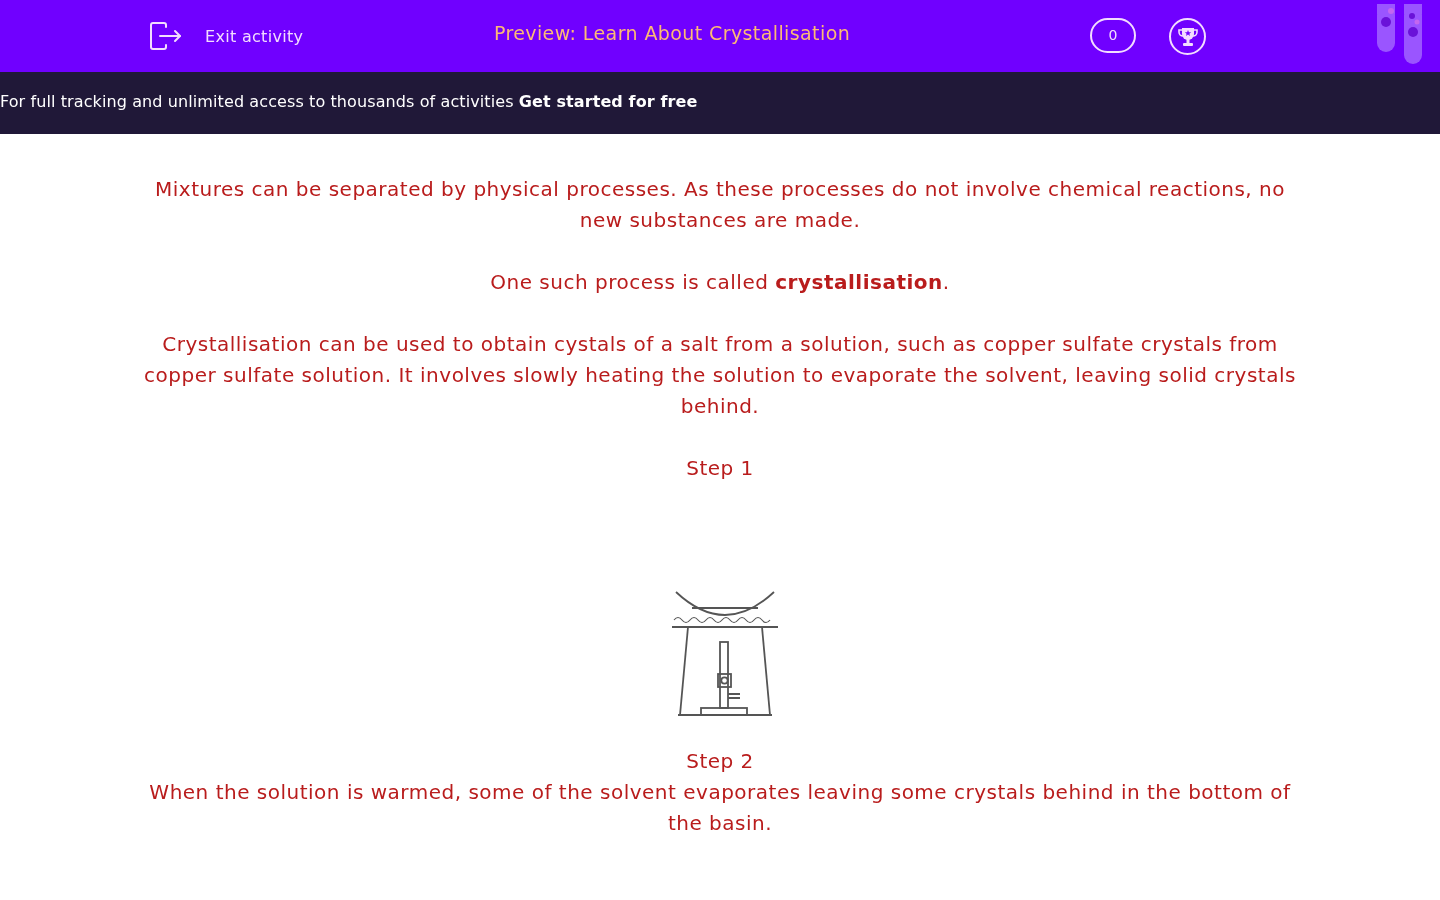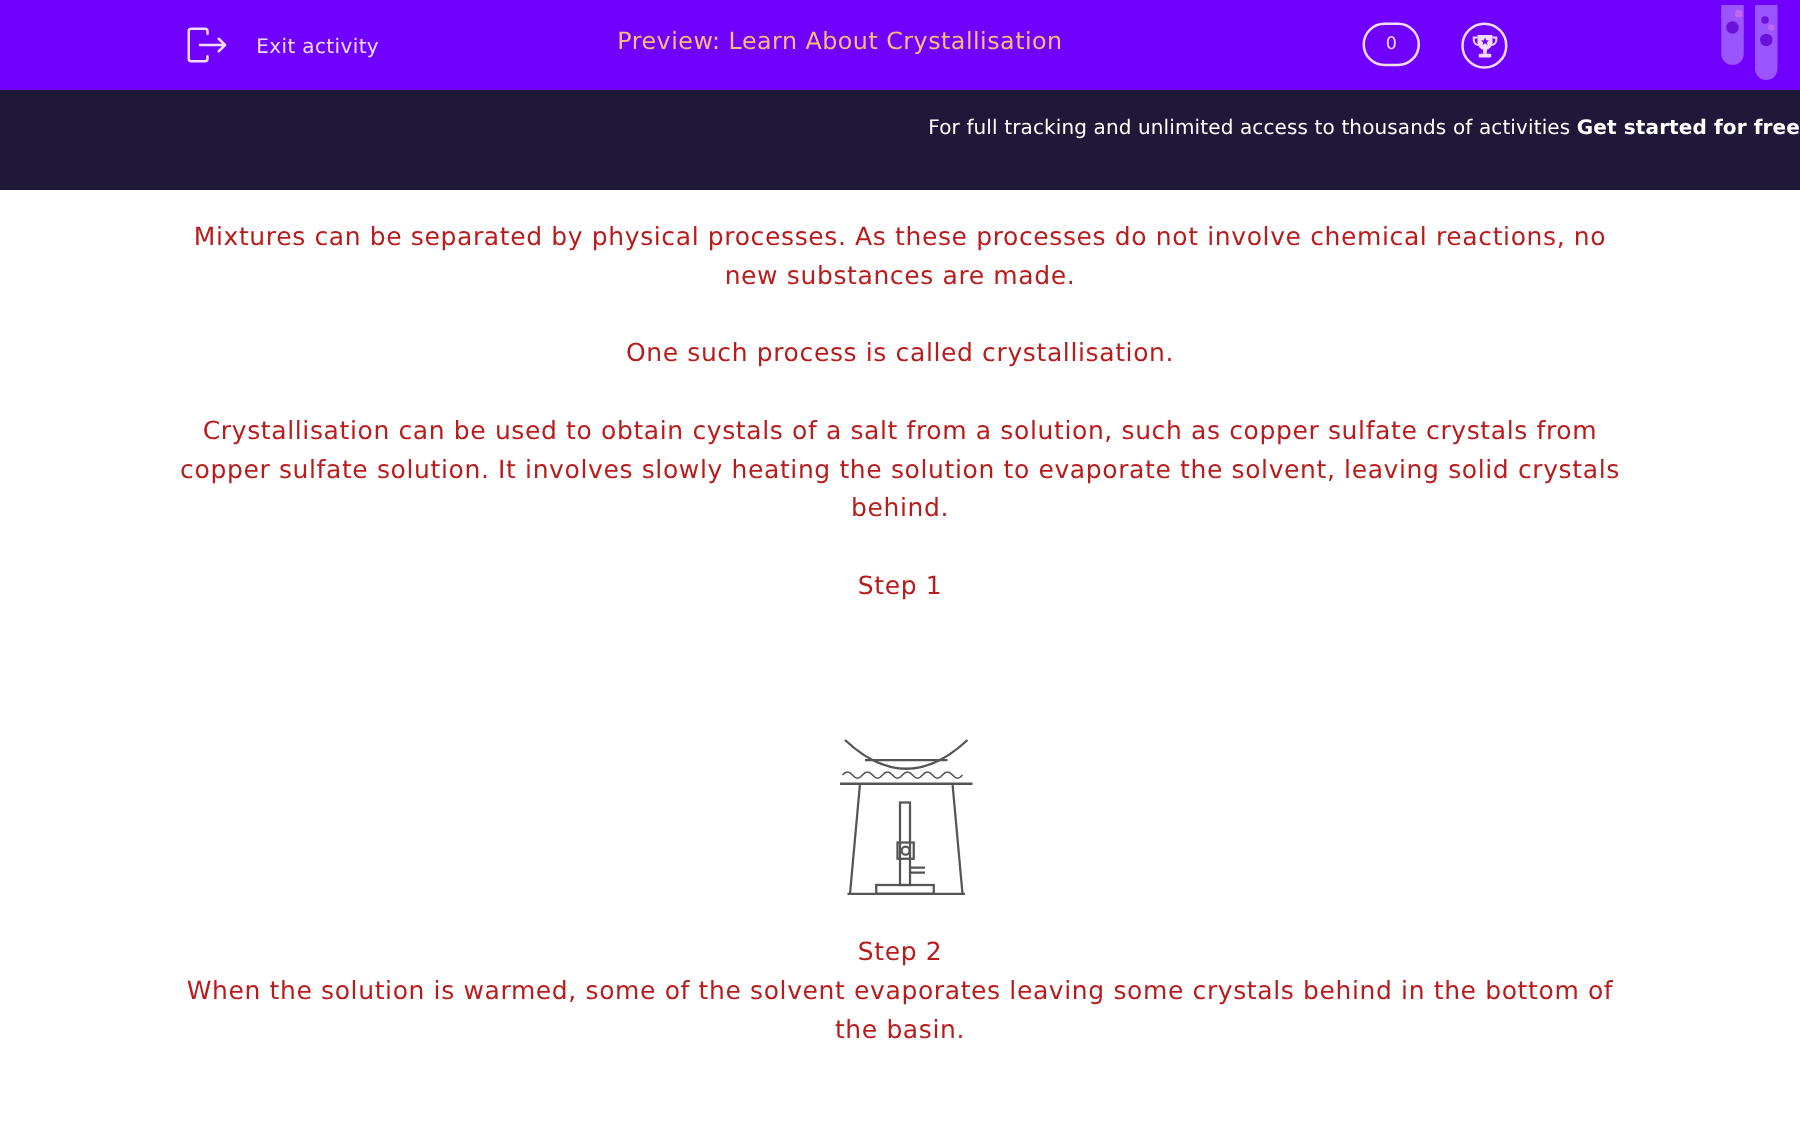--- a/index.html
+++ b/index.html
@@ -29,34 +29,34 @@
       color: #f3dcff; font-size: 14px; text-align: center; line-height: 31px;
     }
     .trophy {
       position: absolute; left: 1169px; top: 18px; width: 37px; height: 37px;
       border: 2px solid #f3dcff; border-radius: 50%;
       display: flex; align-items: center; justify-content: center;
     }
     .tubes { position: absolute; left: 1374px; top: 4px; width: 52px; height: 60px; }
 
     .banner {
-      position: absolute; left: 0; top: 72px; width: 1440px; height: 80px;
-      background: #201838; color: #ffffff; text-align: right;
+      position: absolute; left: 0; top: 72px; width: 1440px; height: 62px;
+      background: #201838; color: #ffffff; text-align: left;
       font-size: 16px; line-height: 60px; letter-spacing: 0.1px;
     }
     .banner b { font-weight: bold; cursor: pointer; }
 
     .content {
       position: absolute; left: 140px; top: 174px; width: 1160px;
       text-align: center; font-size: 20px; line-height: 31px; letter-spacing: 0.5px;
       color: #b91c1c;
     }
     .content p { margin-bottom: 31px; }
     .content .step-head { margin-bottom: 0; text-underline-offset: 4px; }
-    .content b { font-weight: normal; }
+    .content b { font-weight: bold; }
 
     .figure {
       position: absolute; left: 666px; top: 588px; width: 118px; height: 132px;
     }
   </style>
 </head>
 <body>
 
 <div class="topbar">
   <div class="exit">

